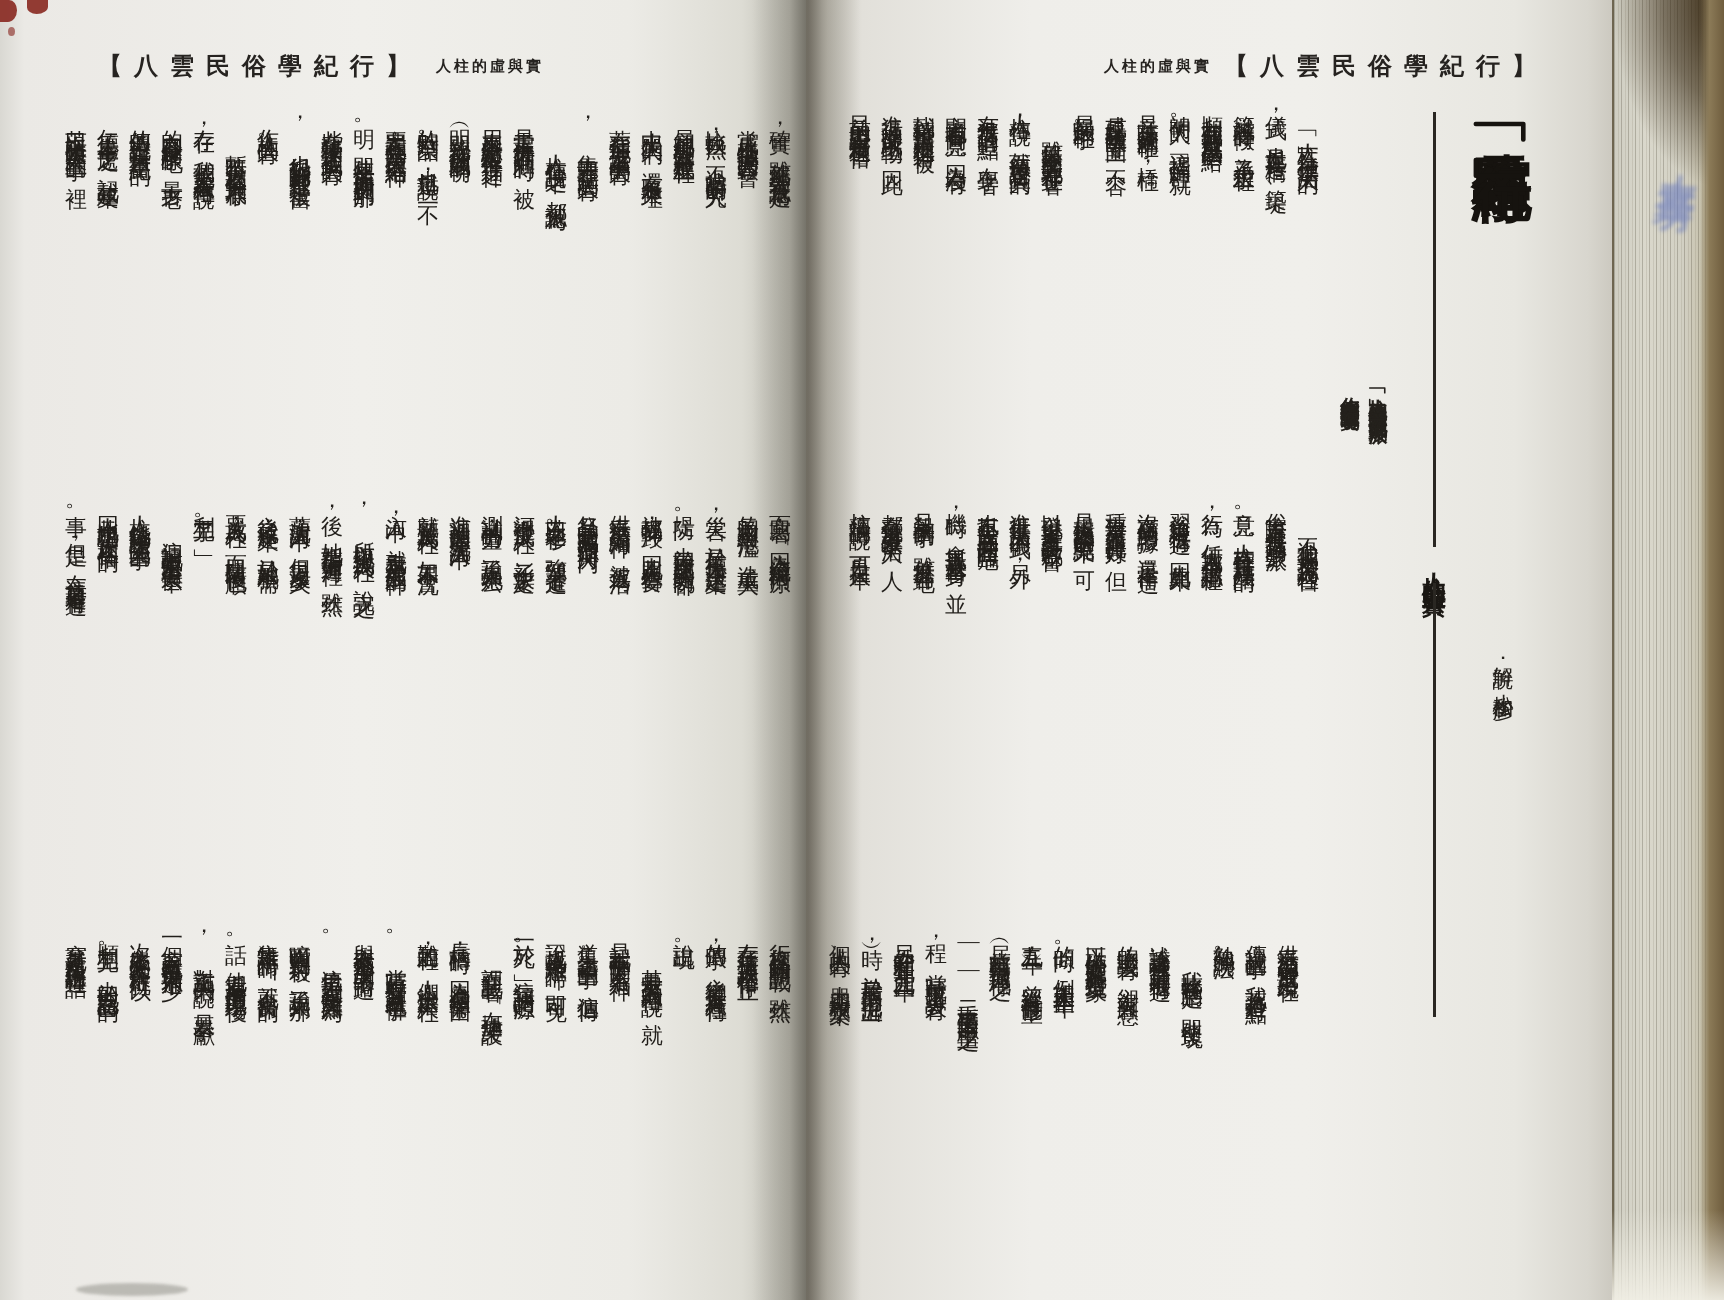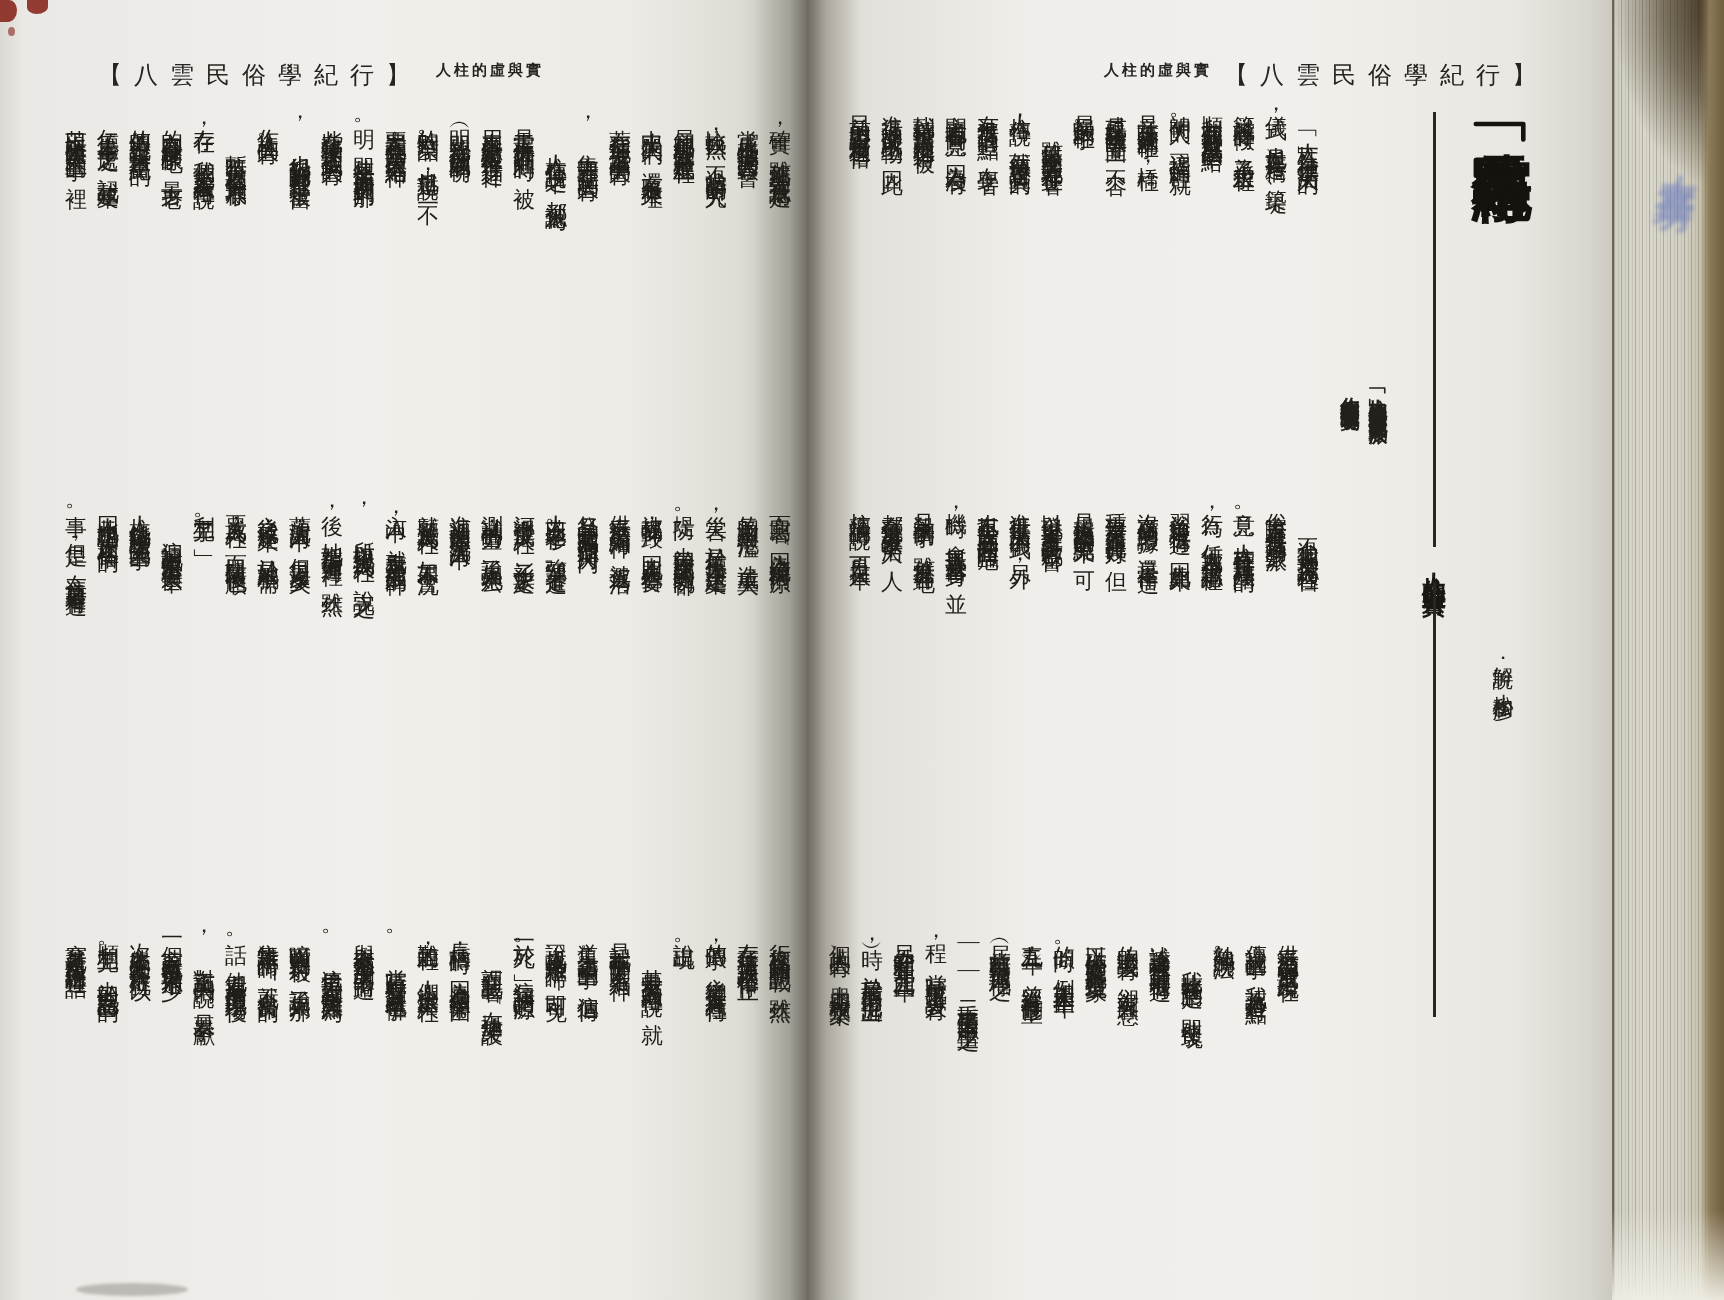--- a/index.html
+++ b/index.html
@@ -58,21 +58,21 @@
   .red-mark{position:absolute;background:#85221a;opacity:.88;}
   #red-mark-1{left:0;top:0;width:17px;height:22px;border-radius:0 60% 70% 0;}
   #red-mark-2{left:27px;top:0;width:21px;height:14px;border-radius:0 0 70% 60%;}
   #red-mark-3{left:8px;top:27px;width:7px;height:9px;border-radius:50%;opacity:.6;}
   #bottom-smudge{
     position:absolute;left:76px;top:1283px;width:112px;height:13px;
     background:#b3b2ac;border-radius:50%;filter:blur(1.5px);opacity:.85;
   }
   
   .running-head{position:absolute;top:50px;display:flex;align-items:center;white-space:nowrap;color:#262320;}
-  .rh-title{font-size:24px;font-weight:normal;letter-spacing:12px;margin-top:9px;}
+  .rh-title{font-size:24px;font-weight:bold;letter-spacing:12px;}
   .rh-chapter{font-size:15px;font-weight:bold;letter-spacing:3px;}
   #running-head-left{left:98px;}
   #running-head-left .rh-chapter{margin-left:14px;}
   #running-head-right{left:1104px;}
   #running-head-right .rh-title{margin-left:12px;}
   
   .vband{
     position:absolute;
     writing-mode:vertical-rl;text-orientation:upright;
     font-size:22px;letter-spacing:3px;line-height:32px;

